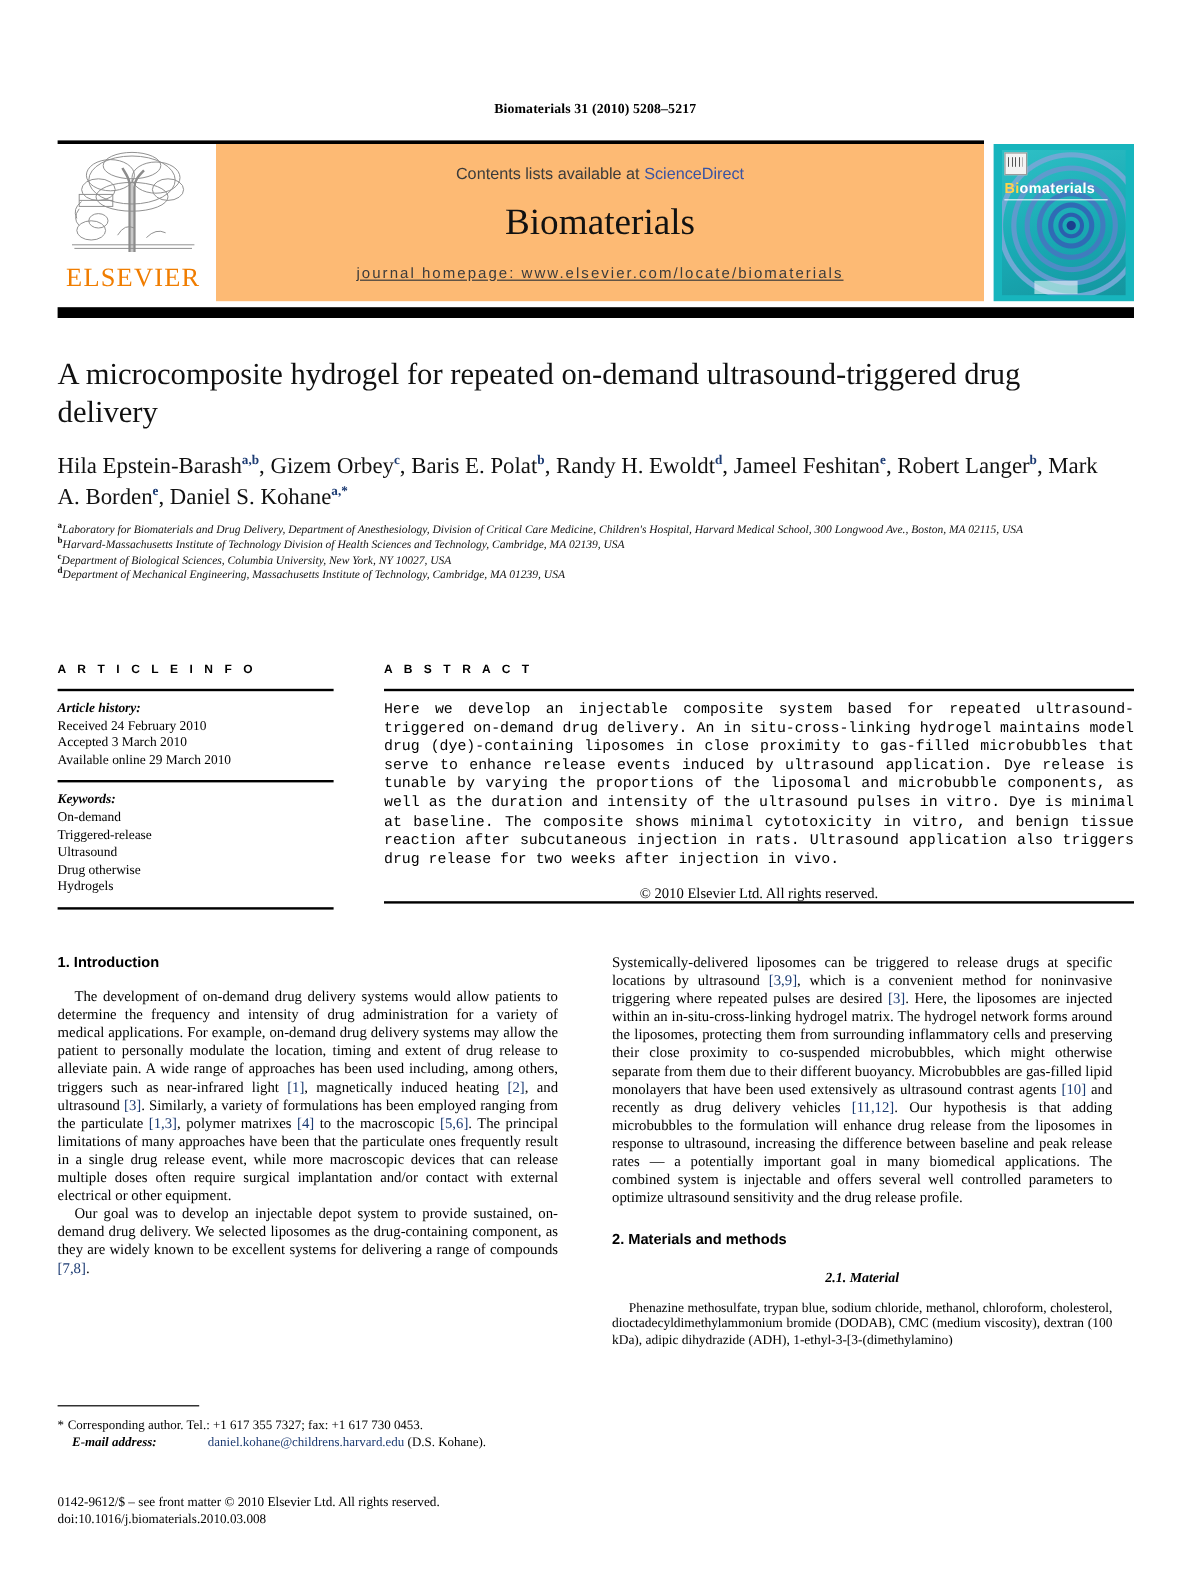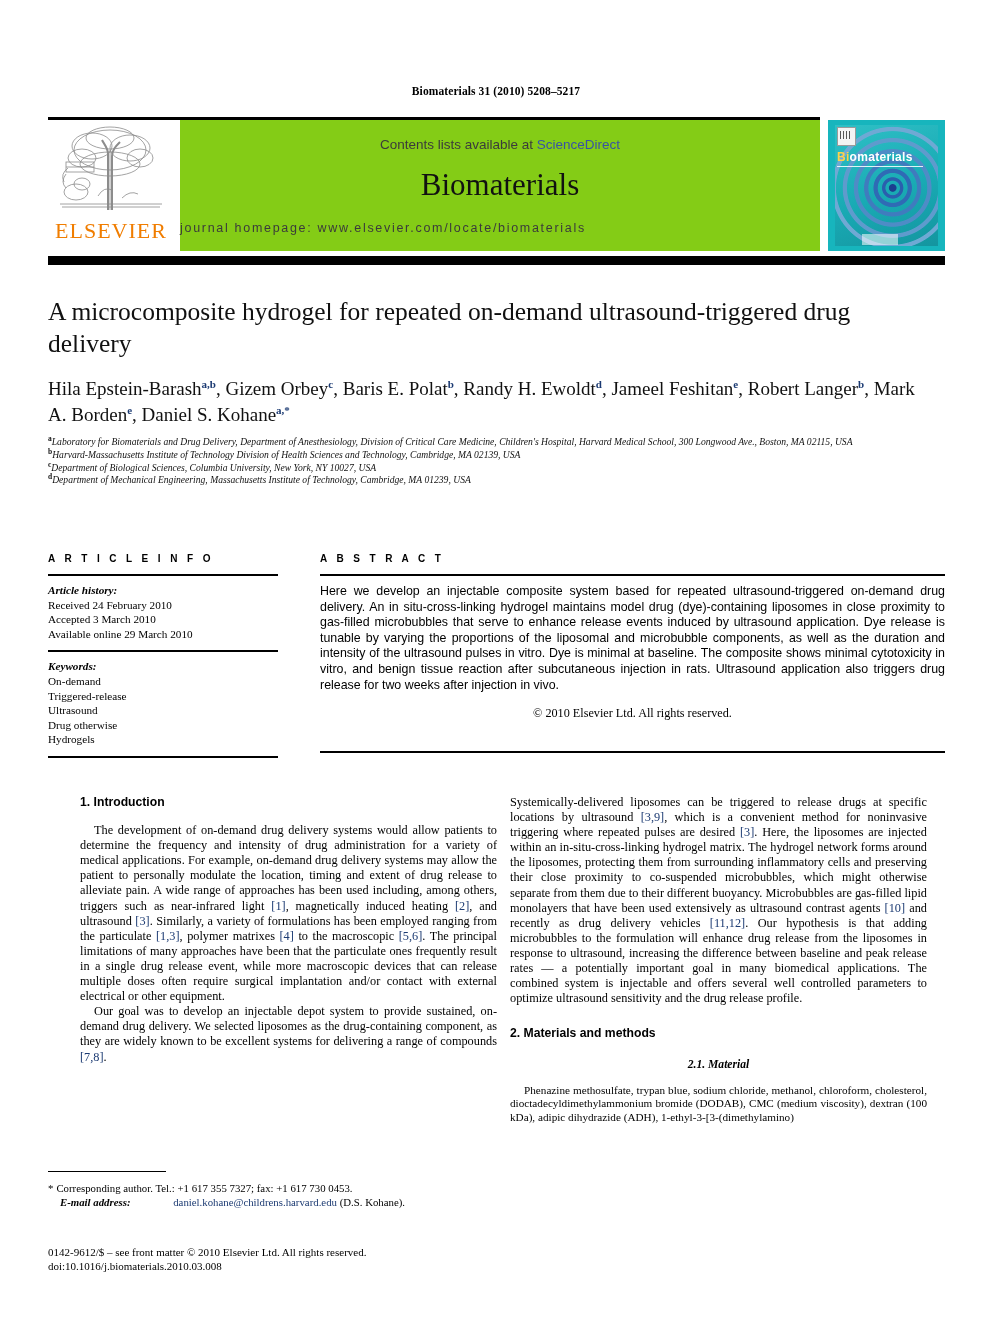--- a/index.html
+++ b/index.html
@@ -75,21 +75,21 @@
     font-family: "Liberation Serif", serif;
     font-size: 22px;
     letter-spacing: 1px;
   }
   .center-band {
     position: absolute;
     left: 132px;
     top: 0;
     width: 640px;
     height: 131px;
-    background: #84cc16;
+    background: #fdba74;
   }
   .contents-line {
     position: absolute;
     left: 0; top: 17px;
     width: 640px;
     text-align: center;
     font-family: "Liberation Sans", sans-serif;
     font-size: 13.5px;
     color: #3b3b3b;
   }
@@ -102,25 +102,26 @@
     width: 640px;
     text-align: center;
     font-family: "Liberation Serif", serif;
     font-size: 31px;
     color: #111;
   }
   .homepage-line {
     position: absolute;
     left: 0; top: 101px;
     width: 640px;
-    text-align: left;
+    text-align: center;
     font-family: "Liberation Sans", sans-serif;
     font-size: 12.5px;
     letter-spacing: 1.7px;
     color: #3b3b3b;
+    text-decoration: underline;
   }
   .cover-block {
     position: absolute;
     left: 780px;
     top: 0;
     width: 117px;
     height: 131px;
   }
   .cover-img {
     position: absolute;
@@ -247,21 +248,21 @@
   .info-body {
     margin-top: 7px;
     font-family: "Liberation Serif", serif;
     font-size: 11.2px;
     line-height: 14.6px;
   }
   .info-body .lbl { font-style: italic; font-weight: bold; }
 
   .abs-body {
     margin-top: 8px;
-    font-family: Liberation Sans, sans-serif;
+    font-family: Liberation Mono, monospace;
     font-size: 12.4px;
     line-height: 15.6px;
     text-align: justify;
   }
   .abs-copy {
     margin-top: 13px;
     text-align: center;
     font-family: "Liberation Serif", serif;
     font-size: 12.2px;
   }
@@ -278,21 +279,21 @@
   .body-cols { position: absolute; left: 48px; top: 782px; width: 897px; }
   .bcol {
     position: absolute;
     top: 0;
     width: 417px;
     font-family: "Liberation Serif", serif;
     font-size: 12.3px;
     line-height: 15.1px;
     text-align: justify;
   }
-  .bcol.left  { left: 0; margin-left: 32px; }
+  .bcol.left  { left: 0; }
   .bcol.right { left: 462px; }
 
   .h2 {
     font-family: "Liberation Sans", sans-serif;
     font-size: 12.2px;
     font-weight: bold;
     margin: 0 0 13px 0;
     text-align: left;
   }
   .h2.spaced { margin-top: 20px; }

